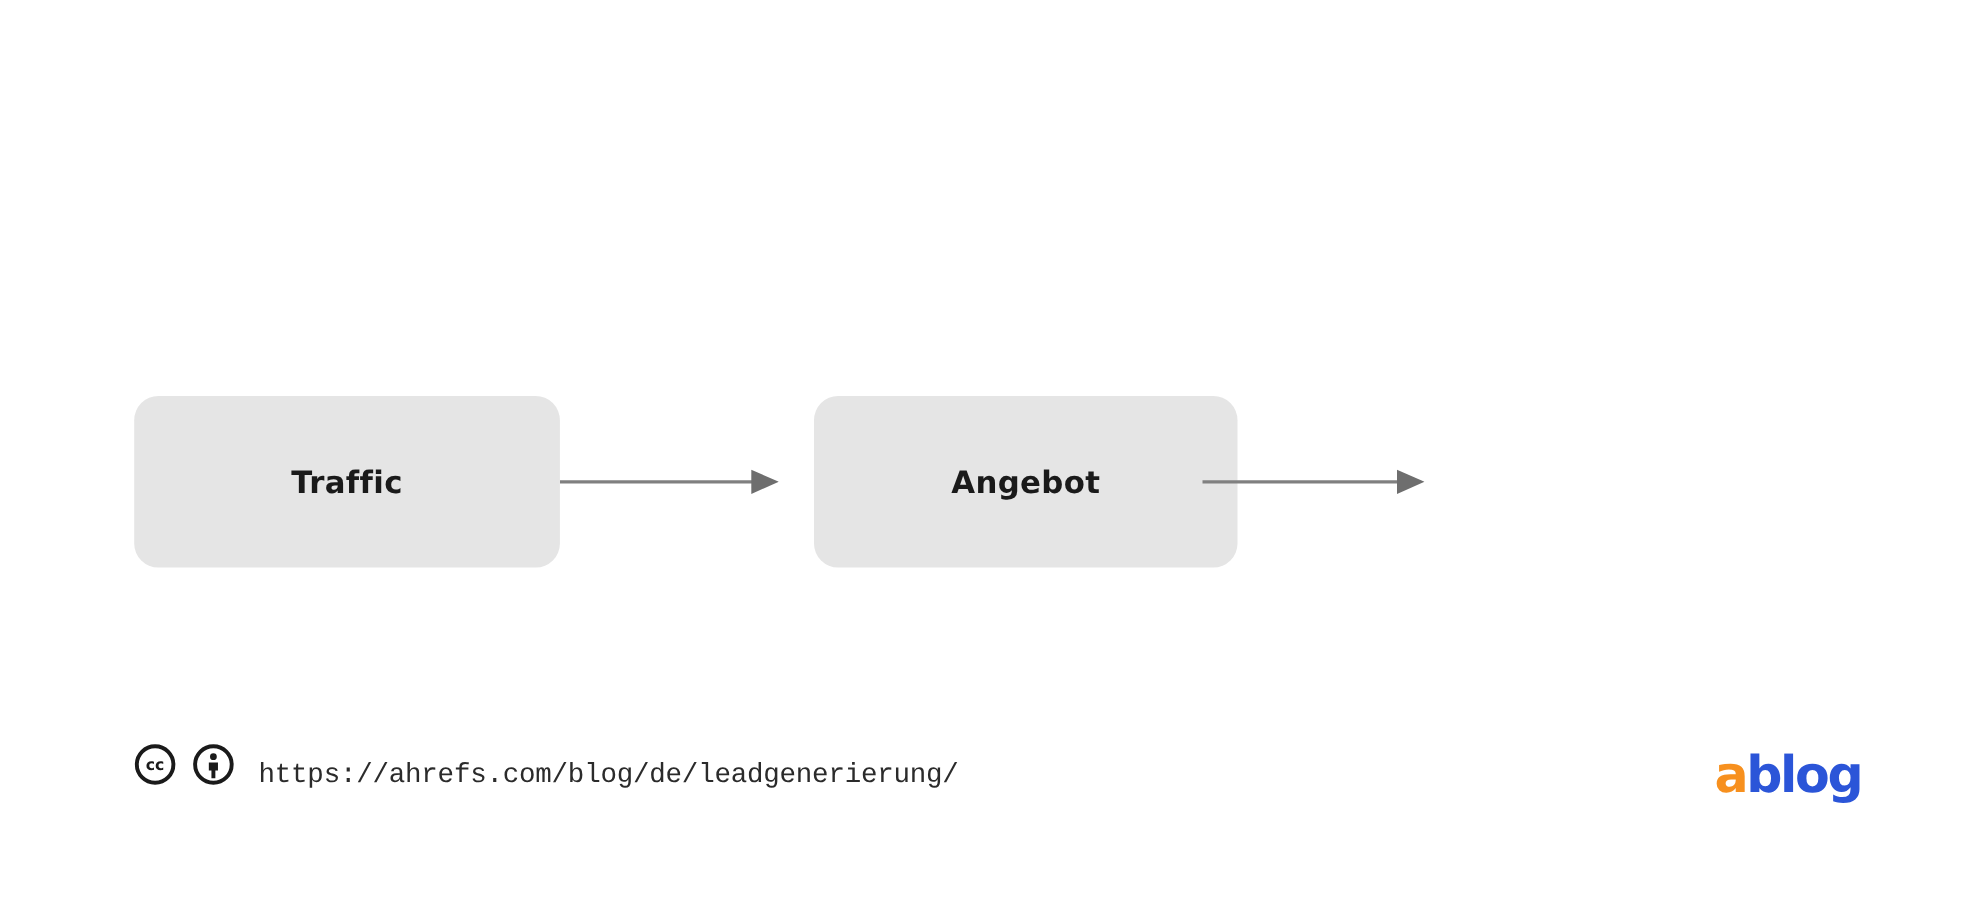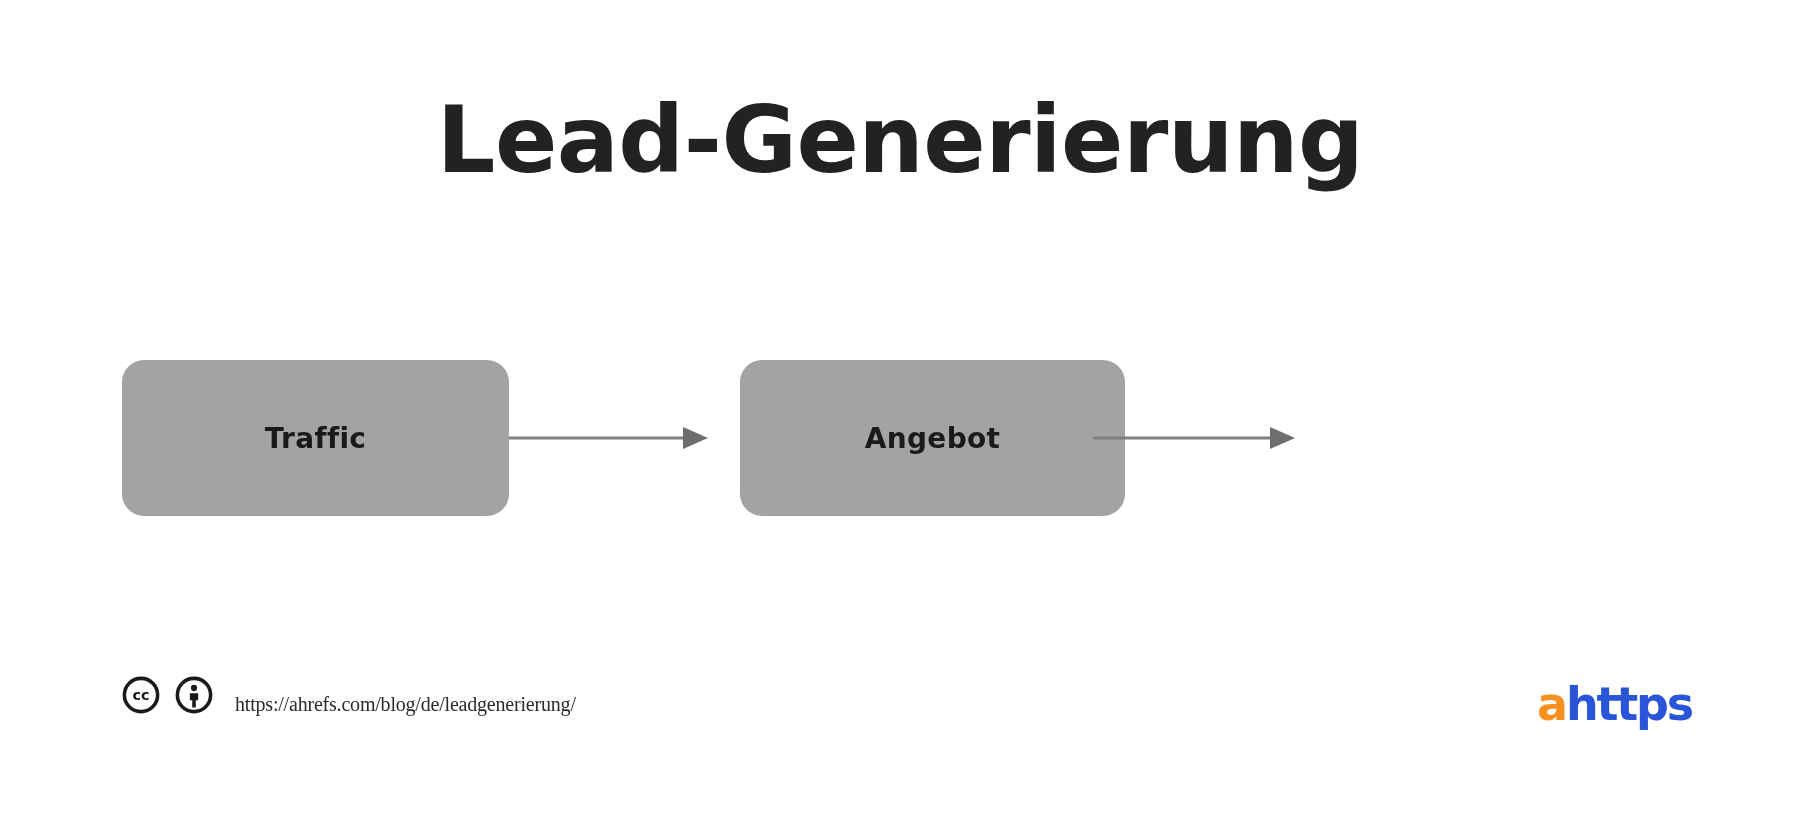--- a/index.html
+++ b/index.html
@@ -44,21 +44,21 @@
     left: 0;
     top: 360px;
     width: 1800px;
     height: 156px;
   }
 
   .node {
     position: absolute;
     top: 0;
     height: 156px;
-    background: #a3a3a3;
+    background: #e5e5e5;
     border-radius: 22px;
     display: flex;
     align-items: center;
     justify-content: center;
   }
   .node-1 { left: 122px;  width: 387px; }
   .node-2 { left: 708px;  width: 385px; margin-left: 32px; }
   .node-3 { left: 1295px; width: 386px; }
 
   .node-label {
@@ -103,22 +103,22 @@
     margin-right: 15px;
     display: block;
   }
   .footer-url {
     position: absolute;
     left: 235px;
     top: 0;
     height: 56px;
     display: flex;
     align-items: center;
-    font-family: Liberation Serif, serif;
-    font-size: 20px;
+    font-family: Liberation Mono, monospace;
+    font-size: 25px;
     font-weight: normal;
     color: #2b2b2b;
     letter-spacing: -0.2px;
     white-space: nowrap;
   }
 
   .brand {
     position: absolute;
     right: 108px;
     top: 0;
@@ -135,21 +135,20 @@
     white-space: nowrap;
   }
   .brand-a    { color: #f7901e; }
   .brand-rest { color: #2b55d8; }
 </style>
 </head>
 <body>
 
 <div id="canvas">
 
-  <div class="title">Lead-Generierung</div>
 
   <div class="flow">
 
     <div class="node node-1">
       <span class="node-label">Traffic</span>
     </div>
 
     <div class="connector conn-1">
       <svg width="199" height="32" viewBox="0 0 199 32">
         <line x1="0" y1="16" x2="176" y2="16" stroke="#808080" stroke-width="3"></line>
@@ -184,19 +183,19 @@
         <circle cx="32" cy="32" r="28" fill="none" stroke="#1a1a1a" stroke-width="6"></circle>
         <circle cx="32" cy="20" r="5.2" fill="#1a1a1a"></circle>
         <path d="M25 29 h14 v12 h-4 v12 h-6 v-12 h-4 z" fill="#1a1a1a"></path>
       </svg>
     </div>
 
     <div class="footer-url">https://ahrefs.com/blog/de/leadgenerierung/</div>
 
     <div class="brand">
       <span class="brand-logo">
-        <span class="brand-a">a</span><span class="brand-rest">https</span>
+        <span class="brand-a">a</span><span class="brand-rest">blog</span>
       </span>
     </div>
 
   </div>
 
 </div>
 
 </body></html>

